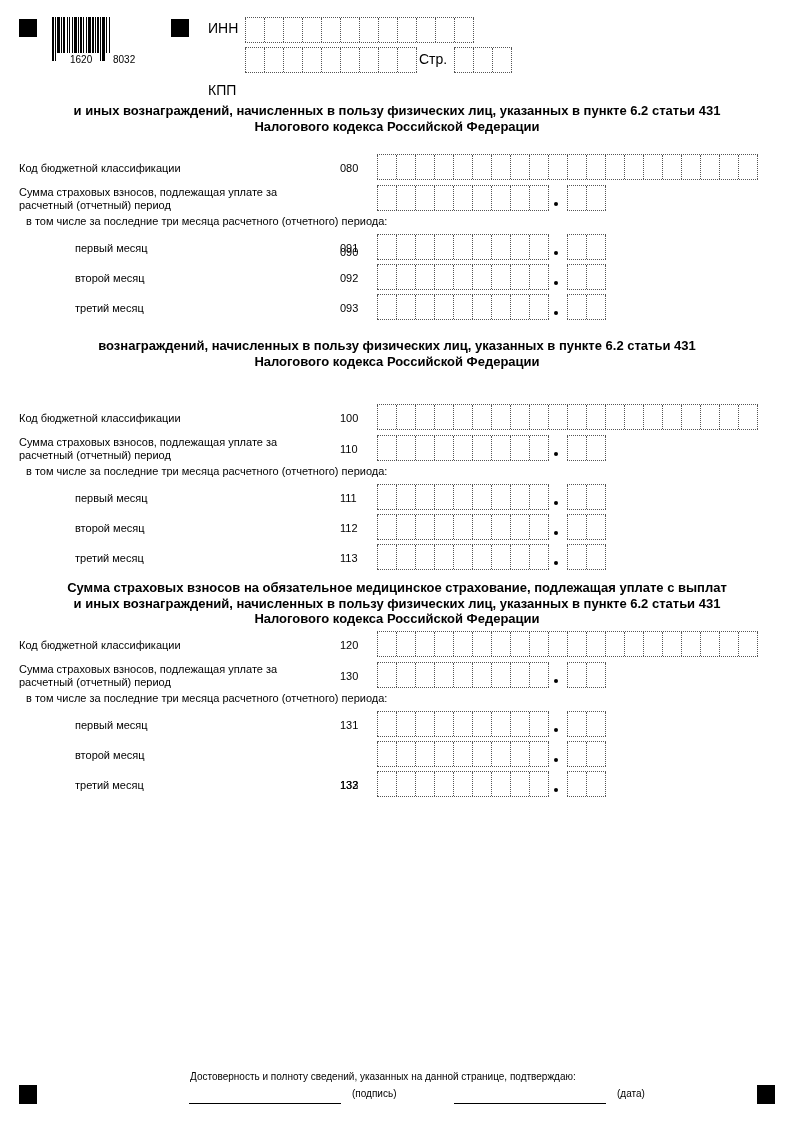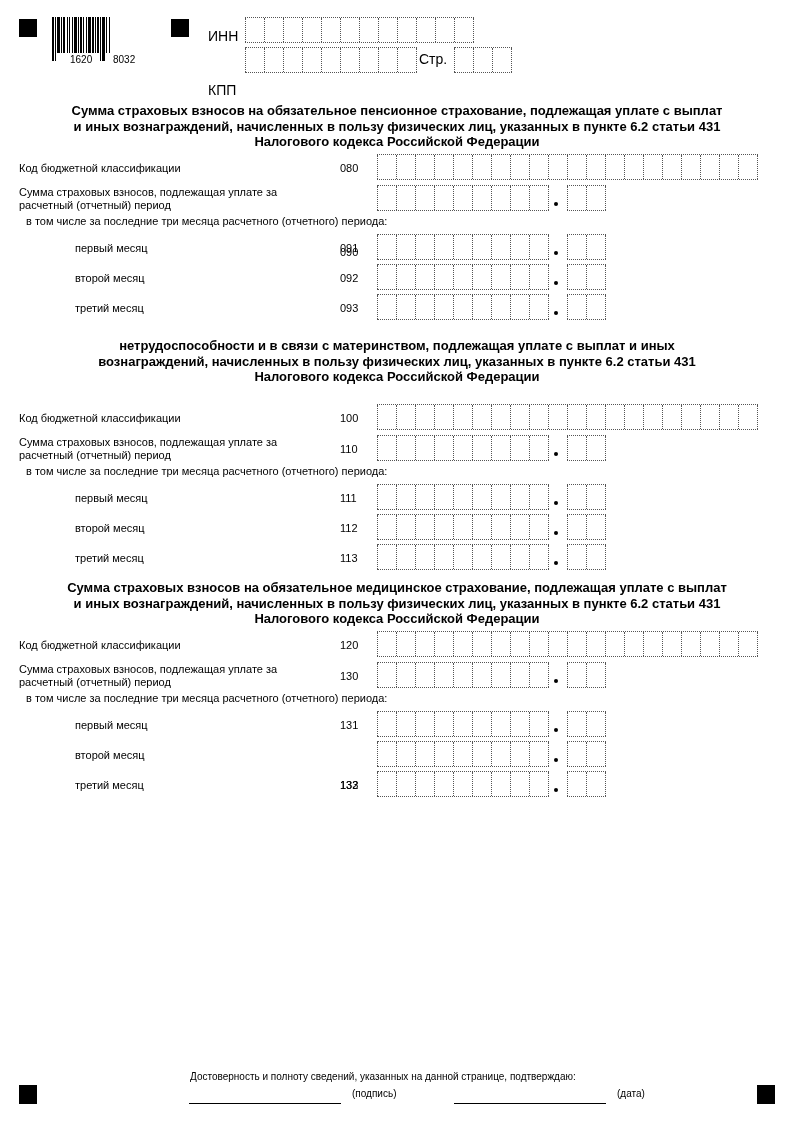--- a/index.html
+++ b/index.html
@@ -45,21 +45,21 @@
     <rect x="43" y="0" width="1" height="36" fill="#000"></rect>
     <rect x="45" y="0" width="2" height="36" fill="#000"></rect>
     <rect x="48" y="0" width="1" height="44" fill="#000"></rect>
     <rect x="50" y="0" width="3" height="44" fill="#000"></rect>
     <rect x="54" y="0" width="1" height="36" fill="#000"></rect>
     <rect x="57" y="0" width="1" height="36" fill="#000"></rect>
   </svg>
 <span class="barcode-num" style="left:70px;">1620</span>
 <span class="barcode-num" style="left:113px;">8032</span>
 
-<span class="hdr-label" style="left:208px; top:28px;">ИНН</span>
+<span class="hdr-label" style="left:208px; top:20px;">ИНН</span>
 <div class="cells" id="inn-cells" style="left:245px; top:17px;">
     <div class="cell"></div>
     <div class="cell"></div>
     <div class="cell"></div>
     <div class="cell"></div>
     <div class="cell"></div>
     <div class="cell"></div>
     <div class="cell"></div>
     <div class="cell"></div>
     <div class="cell"></div>
@@ -81,21 +81,20 @@
   </div>
 <span class="hdr-label" style="left:419px; top:51px;">Стр.</span>
 <div class="cells" id="page-cells" style="left:454px; top:47px;">
     <div class="cell"></div>
     <div class="cell"></div>
     <div class="cell"></div>
   </div>
 
 <div id="sections">
     <div class="section-title" style="top:103px;">
-      <div>Сумма страховых взносов на обязательное пенсионное страхование, подлежащая уплате с выплат</div>
       <div>и иных вознаграждений, начисленных в пользу физических лиц, указанных в пункте 6.2 статьи 431</div>
       <div>Налогового кодекса Российской Федерации</div>
     </div>
     <span class="row-label" style="left:19px; top:161.5px;">Код бюджетной классификации</span>
     <span class="row-code" style="top:161.5px;">080</span>
     <div class="cells" style="left:377px; top:153.5px;">
       <div class="cell"></div>
       <div class="cell"></div>
       <div class="cell"></div>
       <div class="cell"></div>
@@ -186,21 +185,20 @@
       <div class="cell"></div>
       <div class="cell"></div>
       <div class="cell"></div>
     </div>
     <div class="dot" style="left:554px; top:310.5px;"></div>
     <div class="cells" style="left:567px; top:293.5px;">
       <div class="cell"></div>
       <div class="cell"></div>
     </div>
     <div class="section-title" style="top:338px;">
-      <div>нетрудоспособности и в связи с материнством, подлежащая уплате с выплат и иных</div>
       <div>вознаграждений, начисленных в пользу физических лиц, указанных в пункте 6.2 статьи 431</div>
       <div>Налогового кодекса Российской Федерации</div>
     </div>
     <span class="row-label" style="left:19px; top:412px;">Код бюджетной классификации</span>
     <span class="row-code" style="top:412px;">100</span>
     <div class="cells" style="left:377px; top:404px;">
       <div class="cell"></div>
       <div class="cell"></div>
       <div class="cell"></div>
       <div class="cell"></div>

